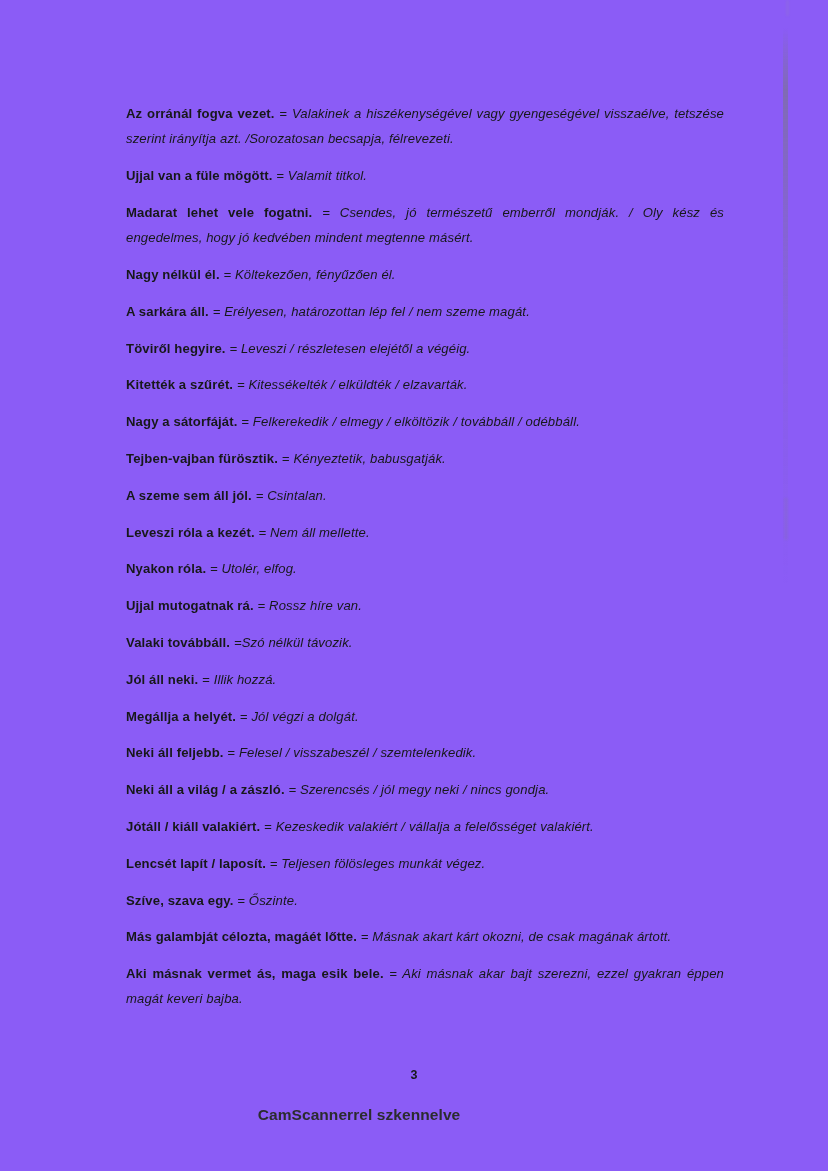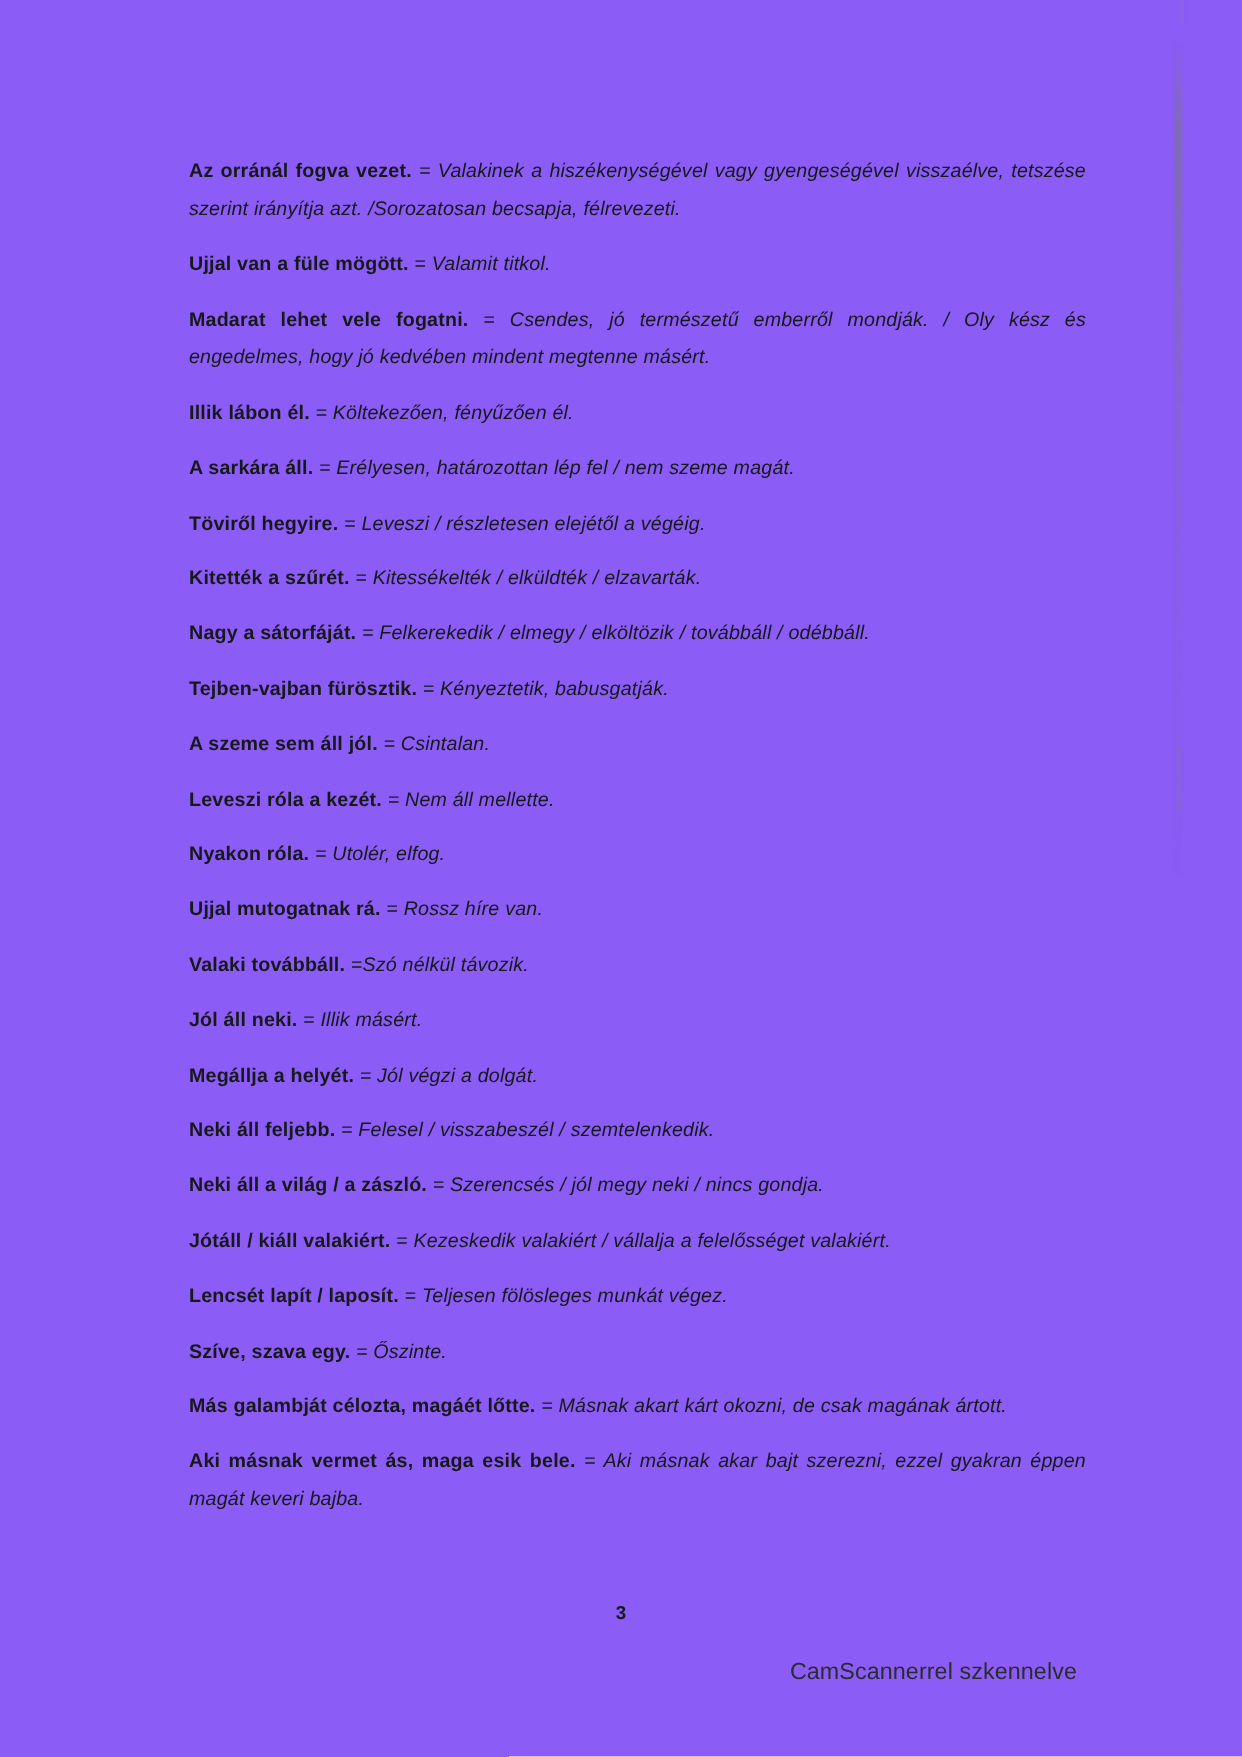--- a/index.html
+++ b/index.html
@@ -100,54 +100,54 @@
     font-size: 12.5px;
     font-weight: 700;
     color: #17181a;
   }
 
   .watermark {
     position: absolute;
     left: 0;
     top: 1106px;
     width: 736px;
-    text-align: right;
+    text-align: center;
     padding-right: 18px;
     box-sizing: border-box;
     font-size: 15.5px;
-    font-weight: 400;
+    font-weight: 700;
     color: #2b2c2e;
     letter-spacing: 0.005em;
   }
 </style>
 </head>
 <body>
 
 <div class="page">
 
   <div class="scan-edge"></div>
   <div class="scan-edge-2"></div>
   <div class="scan-edge-3"></div>
 
   <div class="content">
       <p class="entry"><span class="term">Az orránál fogva vezet.</span><span class="gloss"> = </span><span class="gloss">Valakinek a hiszékenységével vagy gyengeségével visszaélve, tetszése szerint irányítja azt. /Sorozatosan becsapja, félrevezeti.</span></p>
       <p class="entry short"><span class="term">Ujjal van a füle mögött.</span><span class="gloss"> = </span><span class="gloss">Valamit titkol.</span></p>
       <p class="entry"><span class="term">Madarat lehet vele fogatni.</span><span class="gloss"> = </span><span class="gloss">Csendes, jó természetű emberről mondják. / Oly kész és engedelmes, hogy jó kedvében mindent megtenne másért.</span></p>
-      <p class="entry short"><span class="term">Illik lábon él.</span><span class="gloss"> = </span><span class="gloss">Költekezően, fényűzően él.</span></p>
+      <p class="entry short"><span class="term">Nagy nélkül él.</span><span class="gloss"> = </span><span class="gloss">Költekezően, fényűzően él.</span></p>
       <p class="entry short"><span class="term">A sarkára áll.</span><span class="gloss"> = </span><span class="gloss">Erélyesen, határozottan lép fel / nem szeme magát.</span></p>
       <p class="entry short"><span class="term">Töviről hegyire.</span><span class="gloss"> = </span><span class="gloss">Leveszi / részletesen elejétől a végéig.</span></p>
       <p class="entry short"><span class="term">Kitették a szűrét.</span><span class="gloss"> = </span><span class="gloss">Kitessékelték / elküldték / elzavarták.</span></p>
       <p class="entry short"><span class="term">Nagy a sátorfáját.</span><span class="gloss"> = </span><span class="gloss">Felkerekedik / elmegy / elköltözik / továbbáll / odébbáll.</span></p>
       <p class="entry short"><span class="term">Tejben-vajban fürösztik.</span><span class="gloss"> = </span><span class="gloss">Kényeztetik, babusgatják.</span></p>
       <p class="entry short"><span class="term">A szeme sem áll jól.</span><span class="gloss"> = </span><span class="gloss">Csintalan.</span></p>
       <p class="entry short"><span class="term">Leveszi róla a kezét.</span><span class="gloss"> = </span><span class="gloss">Nem áll mellette.</span></p>
       <p class="entry short"><span class="term">Nyakon róla.</span><span class="gloss"> = </span><span class="gloss">Utolér, elfog.</span></p>
       <p class="entry short"><span class="term">Ujjal mutogatnak rá.</span><span class="gloss"> = </span><span class="gloss">Rossz híre van.</span></p>
       <p class="entry short"><span class="term">Valaki továbbáll.</span><span class="gloss"> =</span><span class="gloss">Szó nélkül távozik.</span></p>
-      <p class="entry short"><span class="term">Jól áll neki.</span><span class="gloss"> = </span><span class="gloss">Illik másért.</span></p>
+      <p class="entry short"><span class="term">Jól áll neki.</span><span class="gloss"> = </span><span class="gloss">Illik hozzá.</span></p>
       <p class="entry short"><span class="term">Megállja a helyét.</span><span class="gloss"> = </span><span class="gloss">Jól végzi a dolgát.</span></p>
       <p class="entry short"><span class="term">Neki áll feljebb.</span><span class="gloss"> = </span><span class="gloss">Felesel / visszabeszél / szemtelenkedik.</span></p>
       <p class="entry short"><span class="term">Neki áll a világ / a zászló.</span><span class="gloss"> = </span><span class="gloss">Szerencsés / jól megy neki / nincs gondja.</span></p>
       <p class="entry short"><span class="term">Jótáll / kiáll valakiért.</span><span class="gloss"> = </span><span class="gloss">Kezeskedik valakiért / vállalja a felelősséget valakiért.</span></p>
       <p class="entry short"><span class="term">Lencsét lapít / laposít.</span><span class="gloss"> = </span><span class="gloss">Teljesen fölösleges munkát végez.</span></p>
       <p class="entry short"><span class="term">Szíve, szava egy.</span><span class="gloss"> = </span><span class="gloss">Őszinte.</span></p>
       <p class="entry short"><span class="term">Más galambját célozta, magáét lőtte.</span><span class="gloss"> = </span><span class="gloss">Másnak akart kárt okozni, de csak magának ártott.</span></p>
       <p class="entry"><span class="term">Aki másnak vermet ás, maga esik bele.</span><span class="gloss"> = </span><span class="gloss">Aki másnak akar bajt szerezni, ezzel gyakran éppen magát keveri bajba.</span></p>
     </div>
 

